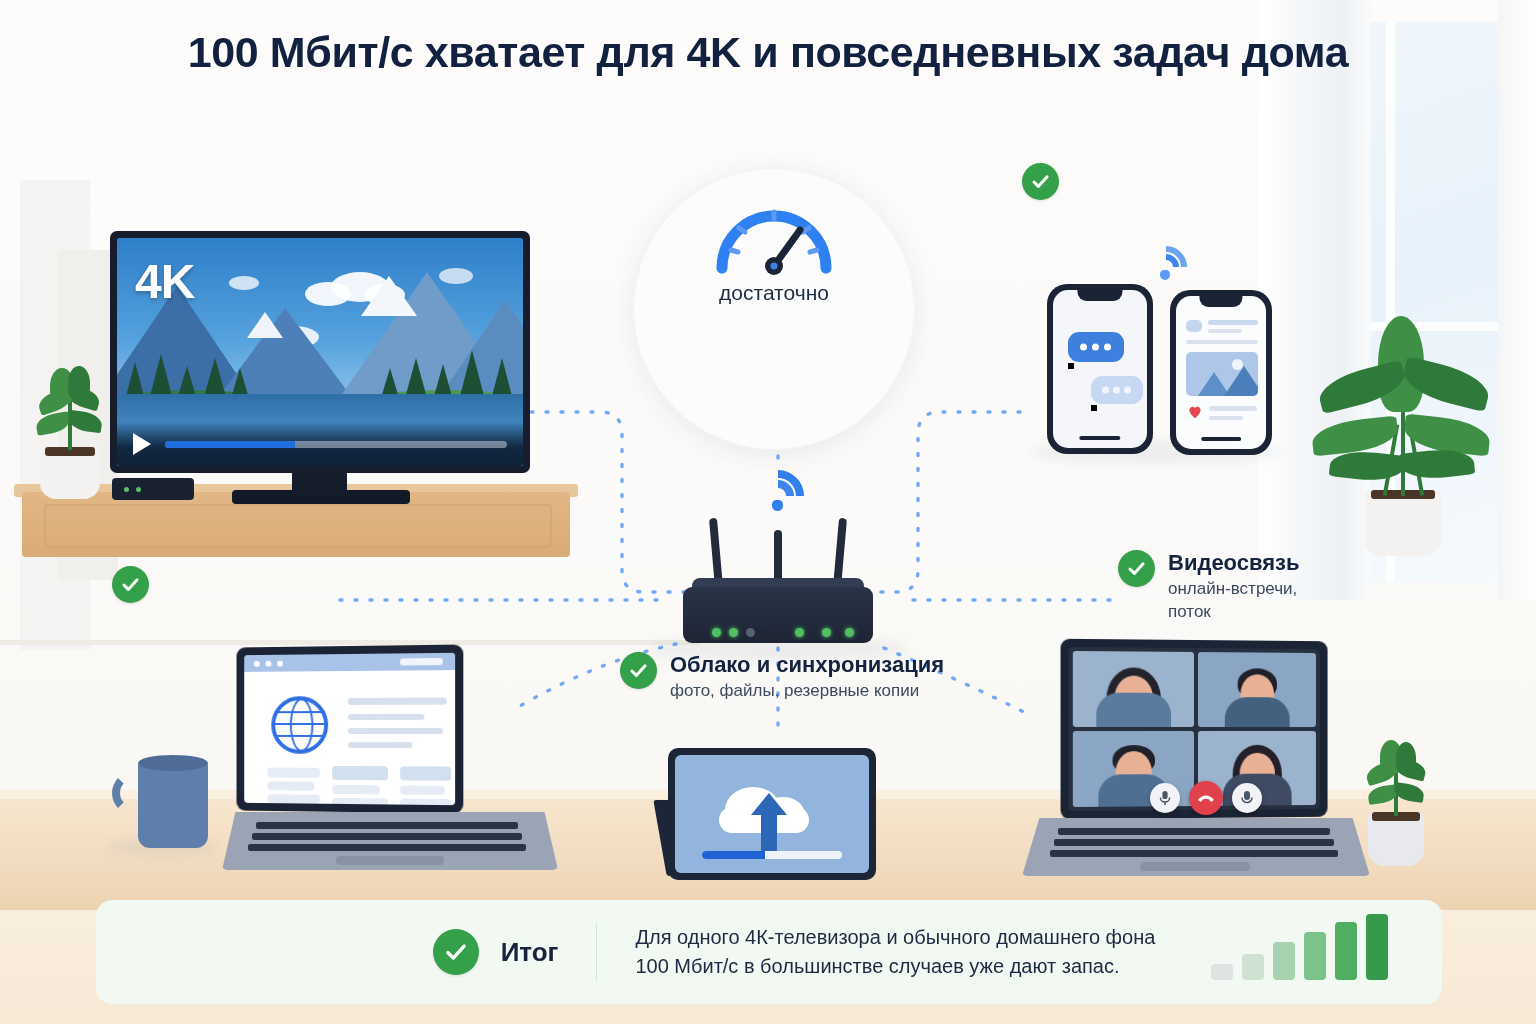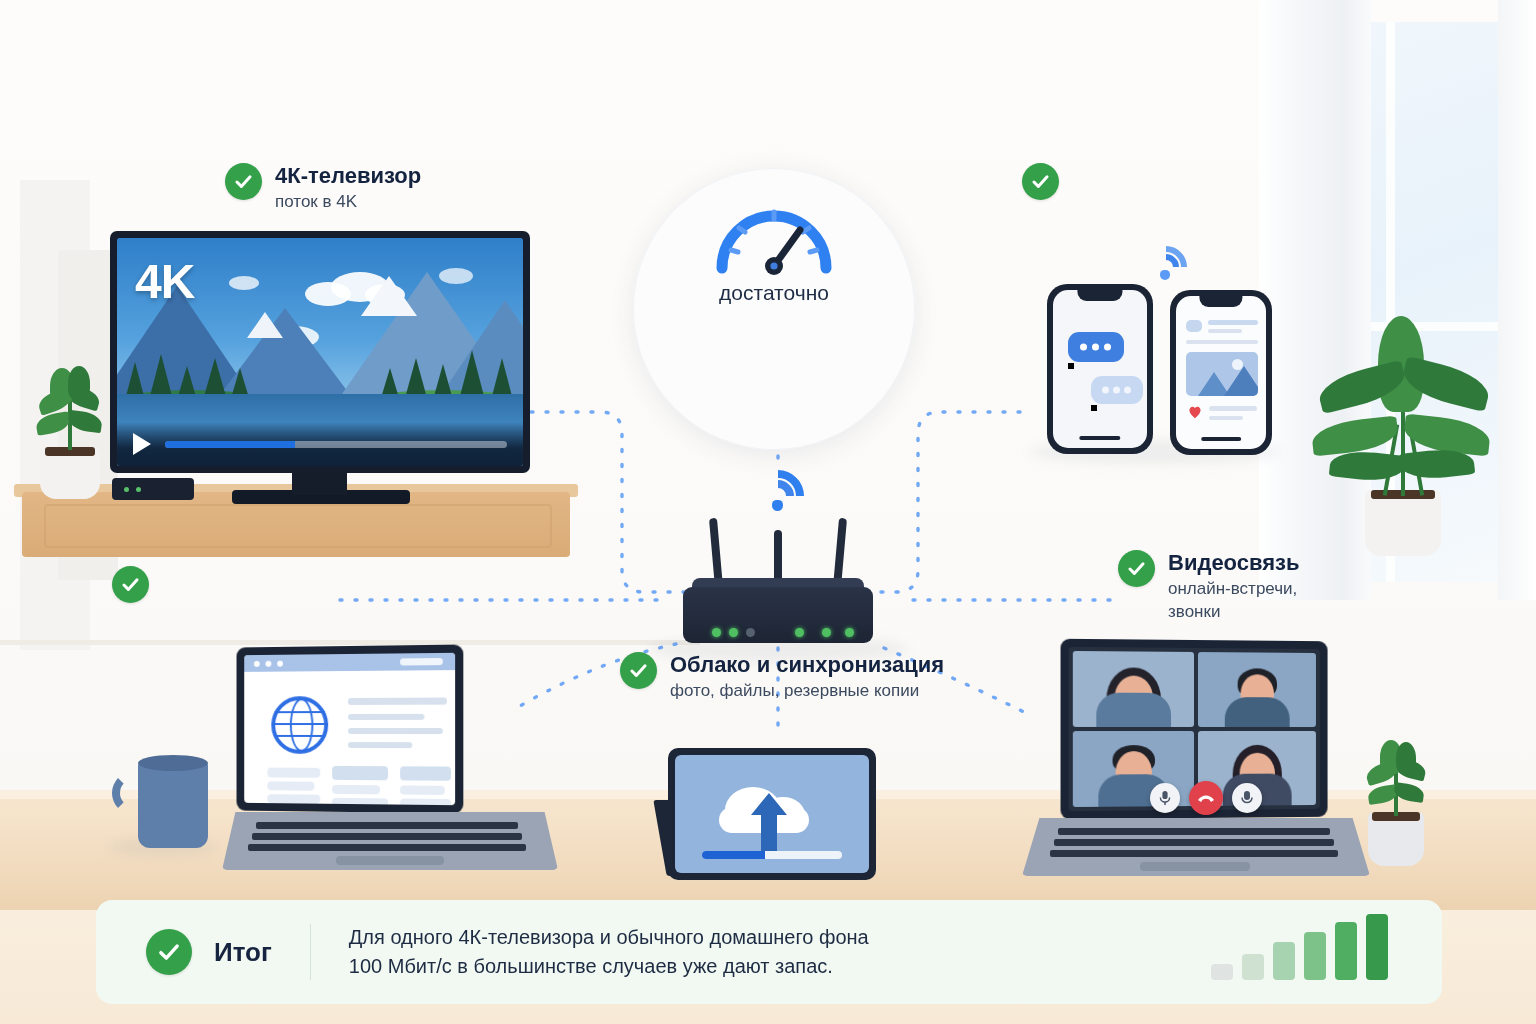--- a/index.html
+++ b/index.html
@@ -106,21 +106,21 @@
   .gauge { margin-top: 30px; }
   .speed-value {
     font-size: 38px; font-weight: bold; color: #2f6fe4; margin-top: 6px;
   }
   .speed-sub { font-size: 21px; color: #1f2c45; margin-top: 3px; }
 
   
   .summary {
     position: absolute; left: 96px; top: 900px; width: 1346px; height: 104px;
     background: #f2f9f2; border-radius: 16px;
-    display: flex; align-items: center;
+    display: flex; align-items: center; justify-content: center;
   }
   .summary .check { width: 46px; height: 46px; flex: 0 0 46px; margin-left: 50px; }
   .summary .check svg { width: 26px; height: 26px; }
   .sum-word {
     font-size: 26px; font-weight: bold; color: #16243f; margin-left: 22px;
   }
   .sum-div {
     width: 1px; height: 56px; background: #d6e4d8; margin-left: 38px;
   }
   .sum-text {
@@ -355,20 +355,21 @@
     <div class="mullion-h" style="top:300px"></div>
   </div>
   <div class="curtain"></div>
   <div class="curtain2"></div>
 
   <div class="baseboard"></div>
   <div class="floor"></div>
   <div class="desk"></div>
   <div class="desk-edge"></div>
 
+  <div class="title">100 Мбит/с хватает для 4K и повседневных задач дома</div>
 
   <svg class="links" viewBox="0 0 1536 1024" xmlns="http://www.w3.org/2000/svg">
     <g fill="none" stroke="#5b9bf5" stroke-width="3.4" stroke-linecap="round" stroke-dasharray="2 13" opacity=".85">
       <path d="M516 412 H 600 Q 622 412 622 434 V 570 Q 622 592 644 592 H 690"></path>
       <path d="M1020 412 H 940 Q 918 412 918 434 V 570 Q 918 592 896 592 H 868"></path>
       <path d="M340 600 H 660"></path>
       <path d="M1110 600 H 900"></path>
       <path d="M676 644 Q 600 660 520 706"></path>
       <path d="M884 648 Q 960 680 1032 716"></path>
       <path d="M778 648 V 730"></path>
@@ -425,31 +426,20 @@
 
       <div class="tv-controls">
         <div class="play-tri"></div>
         <div class="tv-track">
           <div class="tv-fill" id="tv-fill" style="width: 38%;"></div>
         </div>
       </div>
     </div>
   </div>
 
-  <div class="label" style="left:225px;top:163px">
-    <div class="check">
-      <svg viewBox="0 0 24 24">
-          <path d="M4.5 12.6l5 5 10-11" fill="none" stroke="#fff" stroke-width="3.4" stroke-linecap="round" stroke-linejoin="round"></path>
-        </svg>
-    </div>
-    <div class="label-text">
-      <div class="lt-title">4К-телевизор</div>
-      <div class="lt-sub">поток в 4K</div>
-    </div>
-  </div>
 
   <div>
     <div class="pot" style="left:40px;top:447px;width:60px;height:52px">
       <div class="pot-soil"></div>
     </div>
     <div class="stem" style="left:68px;top:382px;height:68px"></div>
     <div class="leaf" style="left:38px;top:392px;width:34px;height:19px;transform:rotate(-18deg)"></div>
     <div class="leaf leaf-d" style="left:66px;top:388px;width:34px;height:19px;transform:rotate(16deg) scaleX(-1)"></div>
     <div class="leaf" style="left:36px;top:414px;width:34px;height:19px;transform:rotate(-10deg)"></div>
     <div class="leaf leaf-d" style="left:68px;top:412px;width:34px;height:19px;transform:rotate(8deg) scaleX(-1)"></div>
@@ -661,21 +651,21 @@
 
   <div class="label" style="left:1118px;top:550px">
     <div class="check">
       <svg viewBox="0 0 24 24">
           <path d="M4.5 12.6l5 5 10-11" fill="none" stroke="#fff" stroke-width="3.4" stroke-linecap="round" stroke-linejoin="round"></path>
         </svg>
     </div>
     <div class="label-text">
       <div class="lt-title">Видеосвязь</div>
       <div class="lt-sub">онлайн-встречи,
-звонки</div>
+поток</div>
     </div>
   </div>
 
   <div class="lap-lid" style="left:1062px;top:640px;width:268px;height:178px;transform:perspective(800px) rotateY(5deg)">
     <div class="vc">
       <div class="vc-cell">
         <div class="av-hair" style="top:16px;width:54px;height:62px;background:#24232c"></div>
         <div class="av-head" style="top:24px;width:38px;height:44px"></div>
         <div class="av-body" style="bottom:0;width:74px;height:34px;background:#5b7b9e"></div>
       </div>

